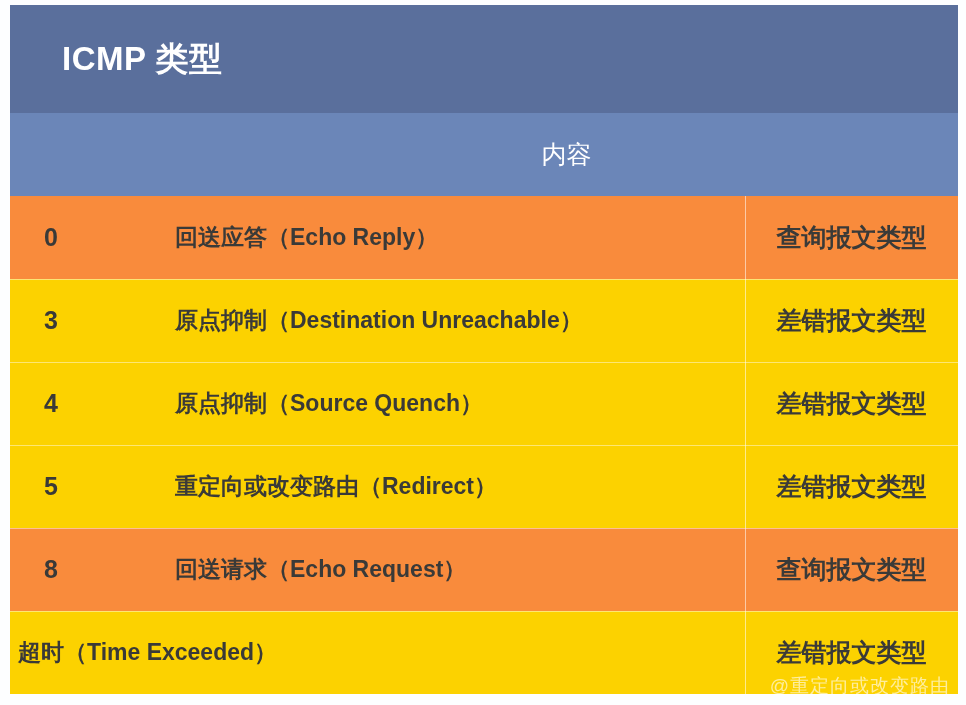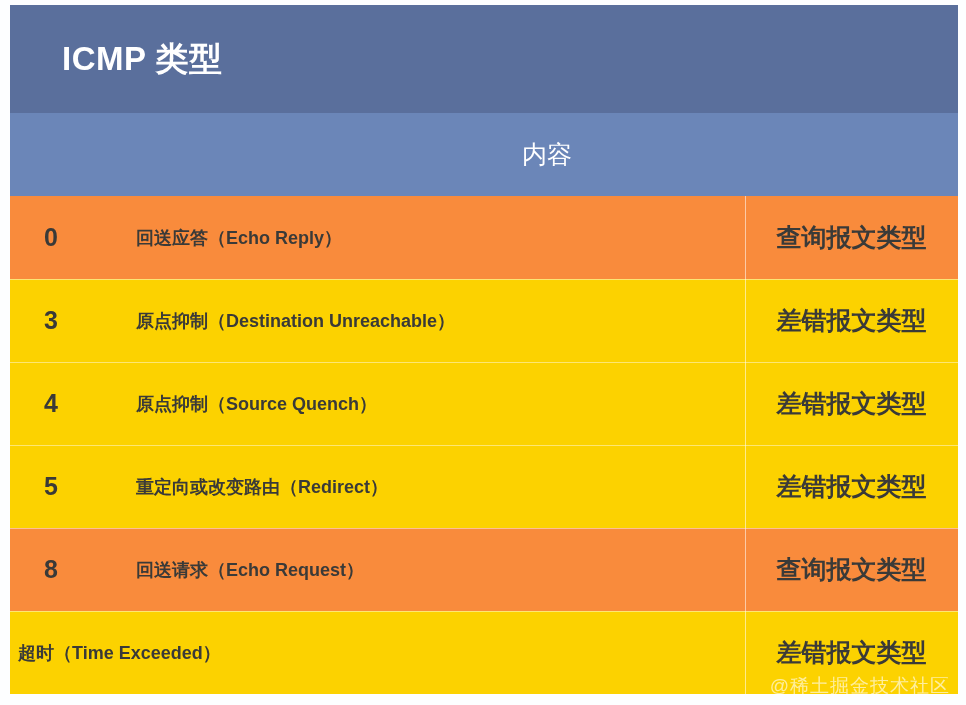--- a/index.html
+++ b/index.html
@@ -47,20 +47,21 @@
     width: 948px;
     height: 588px;
     display: flex;
     flex-direction: column;
   }
 
   .row {
     display: flex;
     width: 100%;
     position: relative;
+    gap: 39px;
   }
 
   
   .row.header-row {
     height: 83px;
     background: #6b86b8;
   }
   .row.header-row .cell-num,
   .row.header-row .cell-content,
   .row.header-row .cell-kind {
@@ -84,21 +85,21 @@
     padding-left: 34px;
     font-size: 25px;
     font-weight: bold;
     color: #3a3a38;
     flex: 0 0 118px;
   }
   .cell-content {
     flex: 1 1 auto;
     display: flex;
     align-items: center;
-    font-size: 18px;
+    font-size: 23px;
     font-weight: bold;
     color: #3a3a38;
     padding-left: 8px;
     white-space: nowrap;
   }
   .cell-kind {
     flex: 0 0 213px;
     width: 213px;
     display: flex;
     align-items: center;
@@ -178,15 +179,15 @@
       <div class="cell-kind">查询报文类型</div>
     </div>
 
     <div class="row data-row yellow">
       <div class="cell-content">超时（Time Exceeded）</div>
       <div class="cell-kind">差错报文类型</div>
     </div>
 
   </div>
 
-  <div class="watermark">@稀土掘金技术社区</div>
+  <div class="watermark">@重定向或改变路由</div>
 
 </div>
 
 </body></html>

